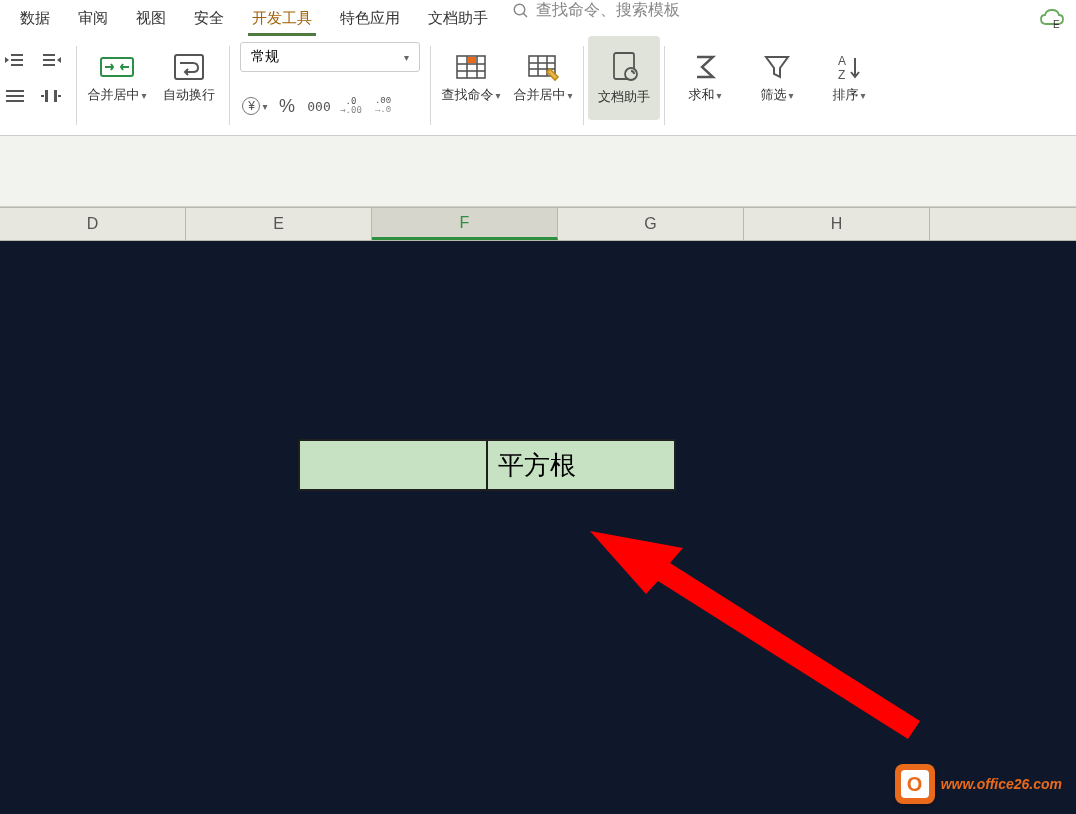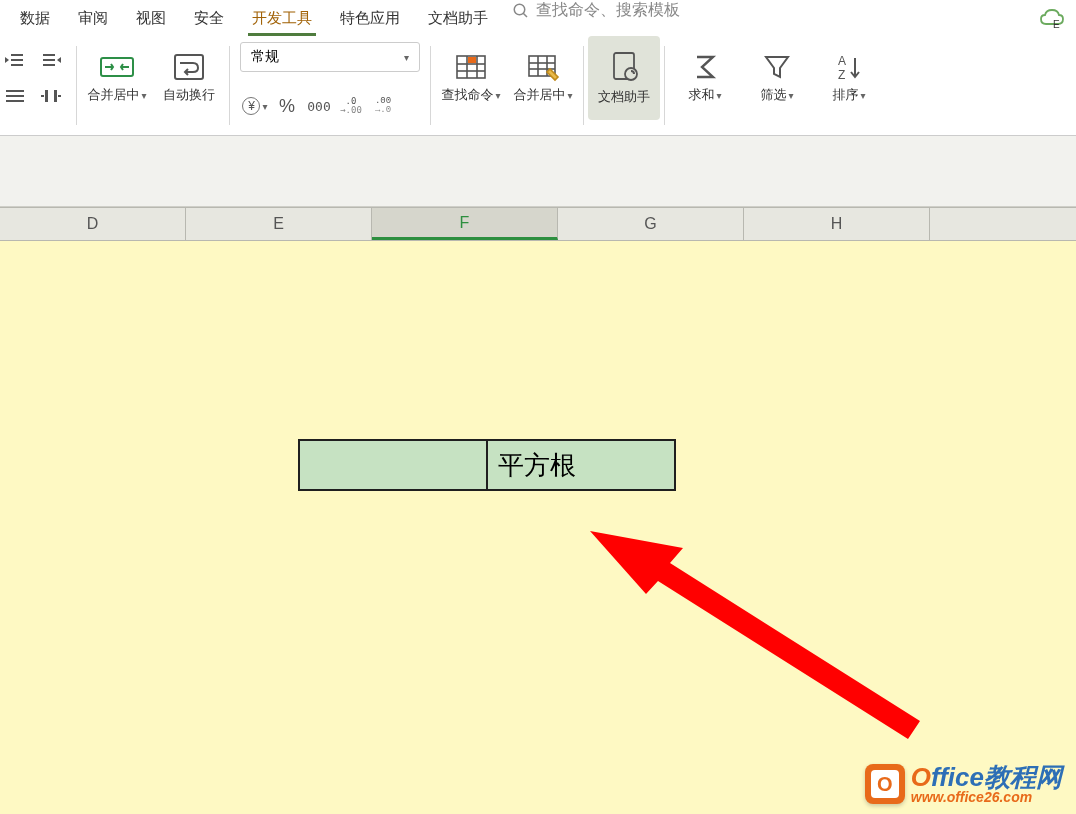--- a/index.html
+++ b/index.html
@@ -57,21 +57,21 @@
 }
 .colhdr {
   border-right: 1px solid #b8b8b0; display: flex; align-items: center; justify-content: center;
   font-size: 16px; color: #555; cursor: pointer;
 }
 .colhdr.selected { background: #d6d6cc; border-bottom: 3px solid #2d8f3f; color: #2d8f3f; }
 
 
 .sheet {
   position: absolute; left: 0; right: 0; top: 241px; bottom: 0;
-  background: #fef9c3;
+  background: #0f172a;
 }
 .data-table {
   position: absolute; left: 298px; top: 198px; border-collapse: collapse;
 }
 .data-table td {
   border: 2px solid #1f1f1f; width: 188px; height: 50px;
   font-size: 26px; color: #000; background: #c6e2c2;
   padding: 0 10px;
 }
 .data-table td.num { text-align: right; font-family: "Times New Roman", serif; }
@@ -342,19 +342,16 @@
       <filter id="none"></filter>
     </defs>
     <polygon points="590,290 683,307 670,322 920,480 908,498 658,340 646,353" fill="#ff0000"></polygon>
   </svg>
 
   <div class="watermark">
     <div class="wm-badge">
       <div class="wm-badge-inner">O</div>
     </div>
     <div class="wm-text">
-      <div class="wm-title">
-        <span class="wm-office-o">O</span><span class="wm-office-rest">ffice教程网</span>
-      </div>
       <div class="wm-url">www.office26.com</div>
     </div>
   </div>
 </div>
 
 </body></html>

